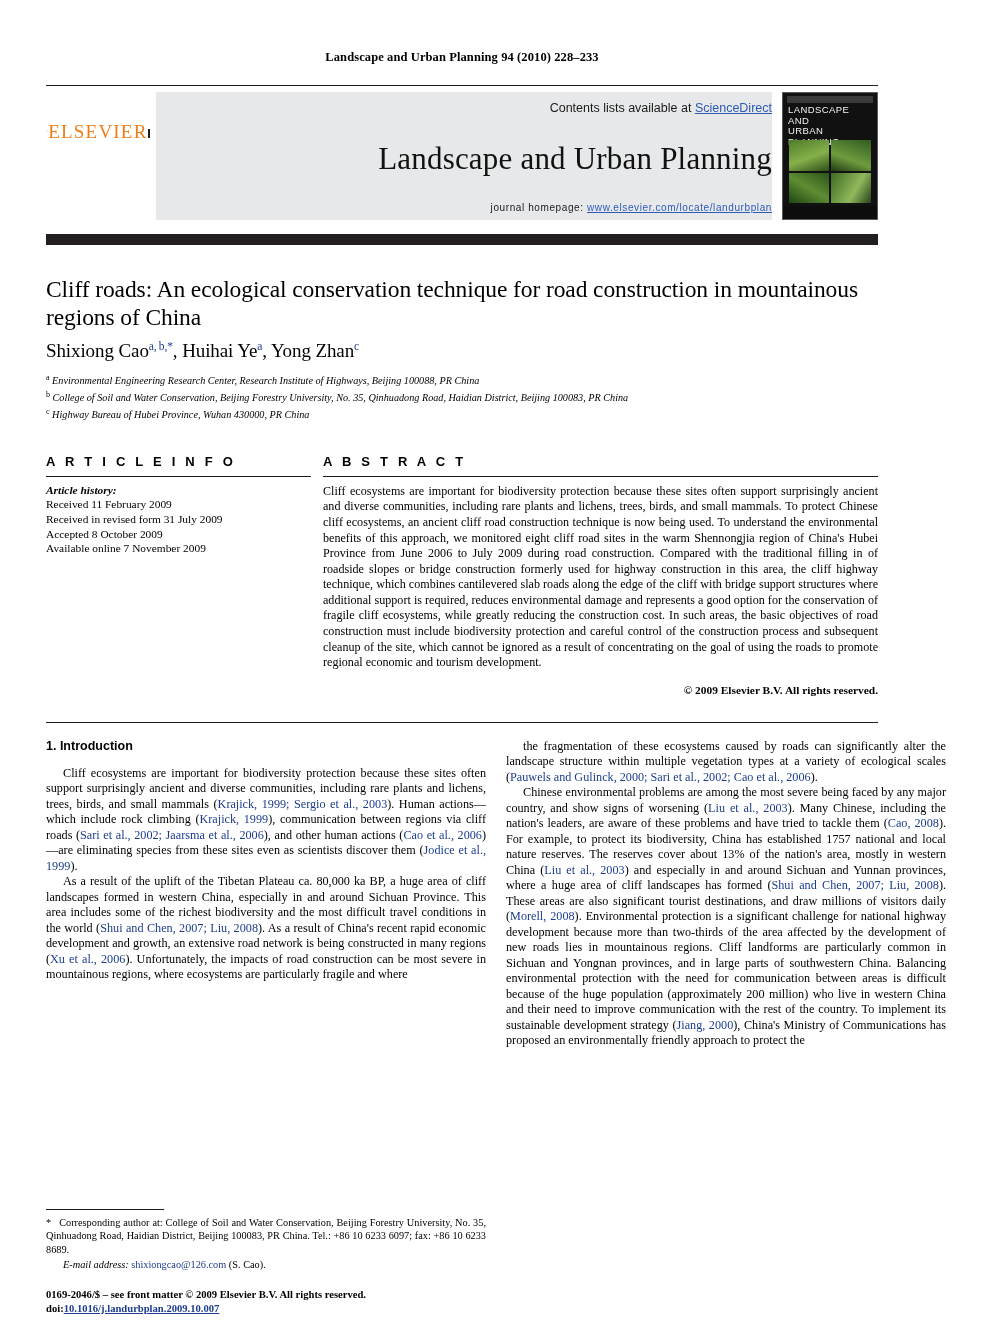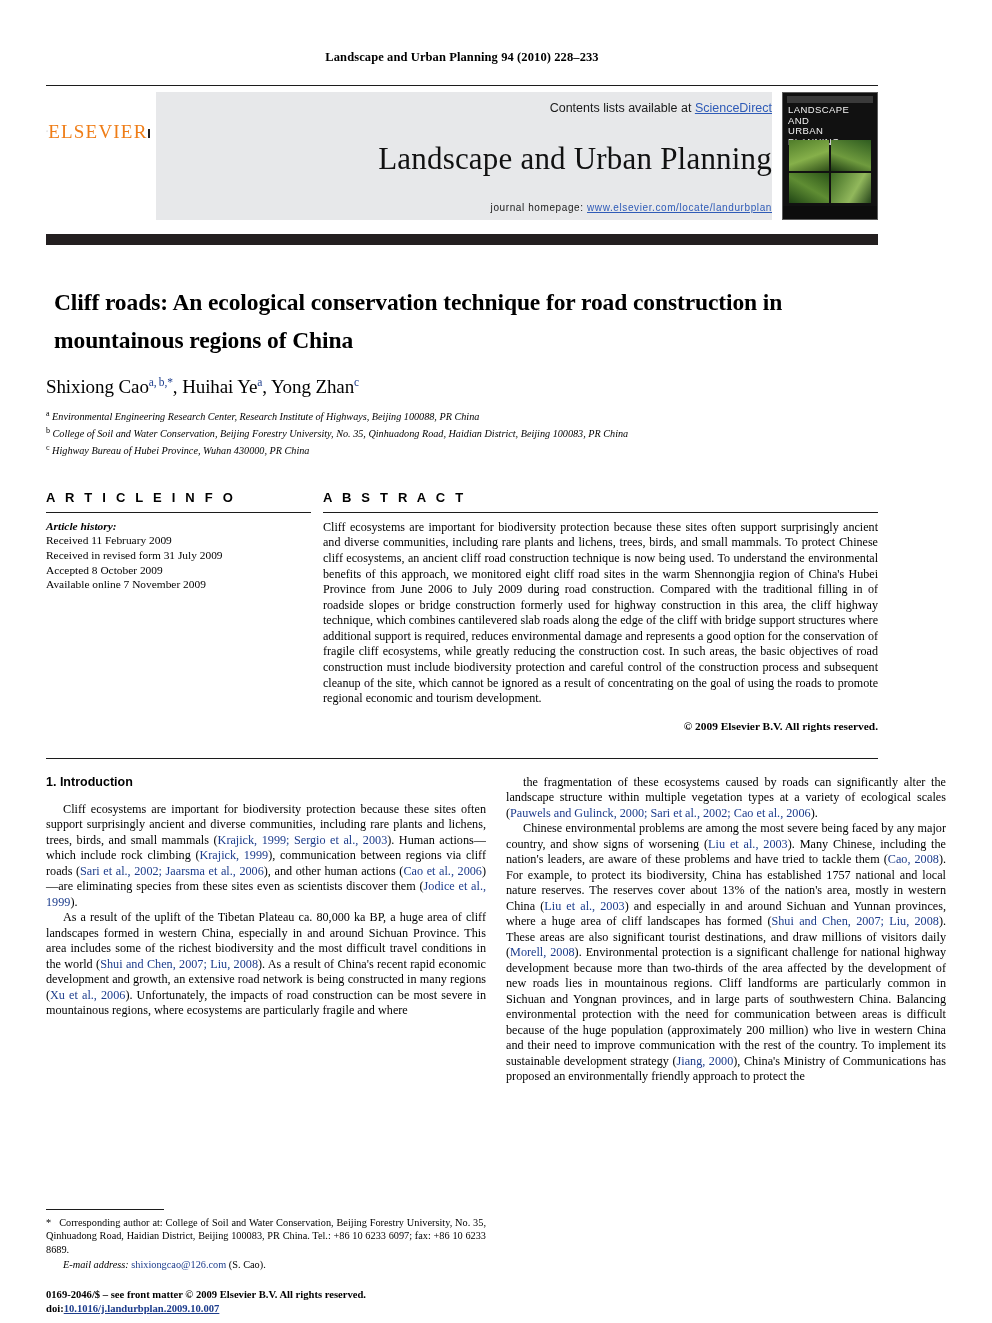--- a/index.html
+++ b/index.html
@@ -146,28 +146,28 @@
     height: 11px;
     background: #231f20;
     margin-top: 8px;
   }
 
   
   .title-block { padding-top: 30px; }
   h1.article-title {
     font-family: "Liberation Serif", serif;
     font-size: 23.5px;
-    font-weight: bold;
-    line-height: 38px;
-    margin: 8px;
+    font-weight: normal;
+    line-height: 28px;
+    margin: 0;
     letter-spacing: -0.1px;
   }
   .authors {
     font-size: 19px;
-    margin-top: 17px;
+    margin-top: 9px;
     letter-spacing: -0.1px;
   }
   .authors sup { color: #1c3c8c; font-size: 11.5px; }
   .affiliations {
     margin-top: 9px;
     font-size: 10.2px;
     font-style: italic;
     line-height: 13.4px;
   }
   .affiliations sup { font-style: normal; font-size: 8px; }

